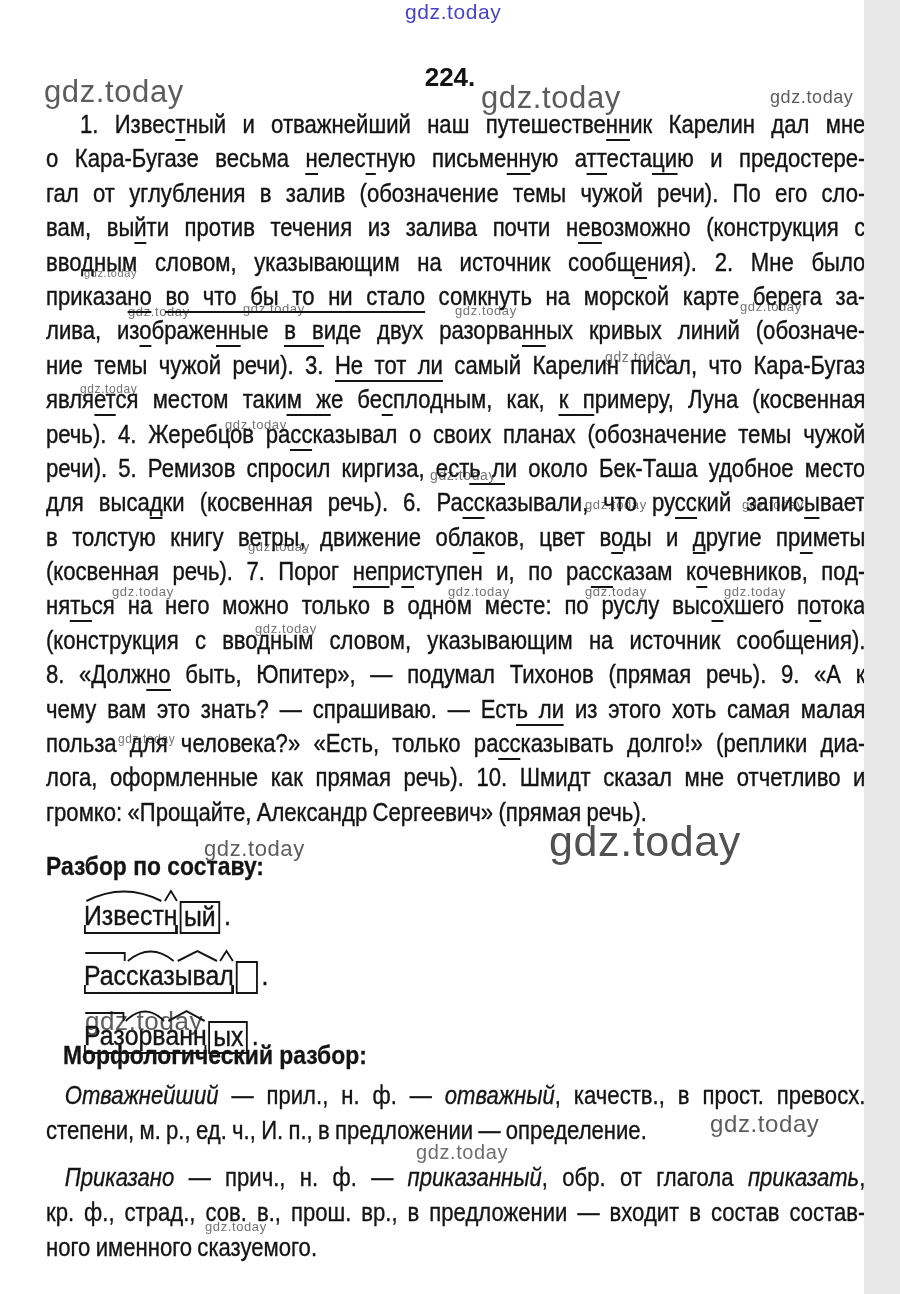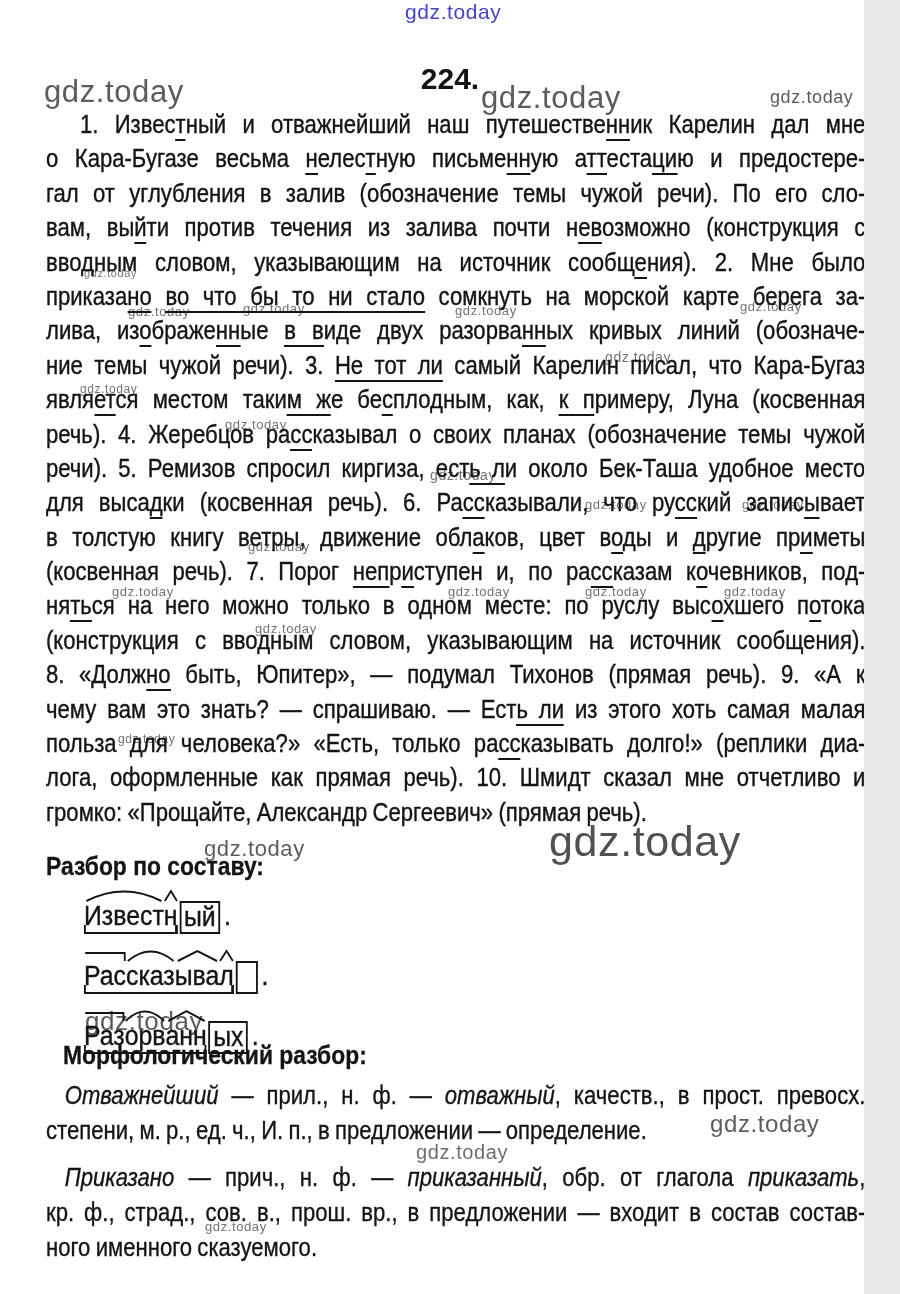--- a/index.html
+++ b/index.html
@@ -3,21 +3,21 @@
 <meta charset="utf-8">
 <style>
   html,body{margin:0;padding:0;background:#e8e8e8;}
   .page{position:relative;width:864px;height:1294px;background:#ffffff;overflow:hidden;
         font-family:"Liberation Sans",sans-serif;color:#141414;}
   
   .wm{position:absolute;font-family:"Liberation Sans",sans-serif;font-weight:400;
       letter-spacing:.6px;white-space:nowrap;line-height:1;}
   
   .exnum{position:absolute;left:0;top:62px;width:900px;text-align:center;
-         font-weight:700;font-size:30px;}
+         font-weight:700;font-size:26px;}
   
   .para{position:absolute;left:46px;top:108px;width:964px;
         transform:scaleX(.85);transform-origin:0 0;font-size:26px;
         -webkit-text-stroke:.4px currentColor;word-spacing:-1px;}
   .tline{text-align:justify;text-align-last:justify;height:34.4px;line-height:33px;
          overflow:hidden;white-space:normal;}
   .tline.last{text-align-last:left;}
   .para .tline.indent{padding-left:40px;}
   .ul{border-bottom:2.2px solid #141414;}
   em{font-style:italic;}

